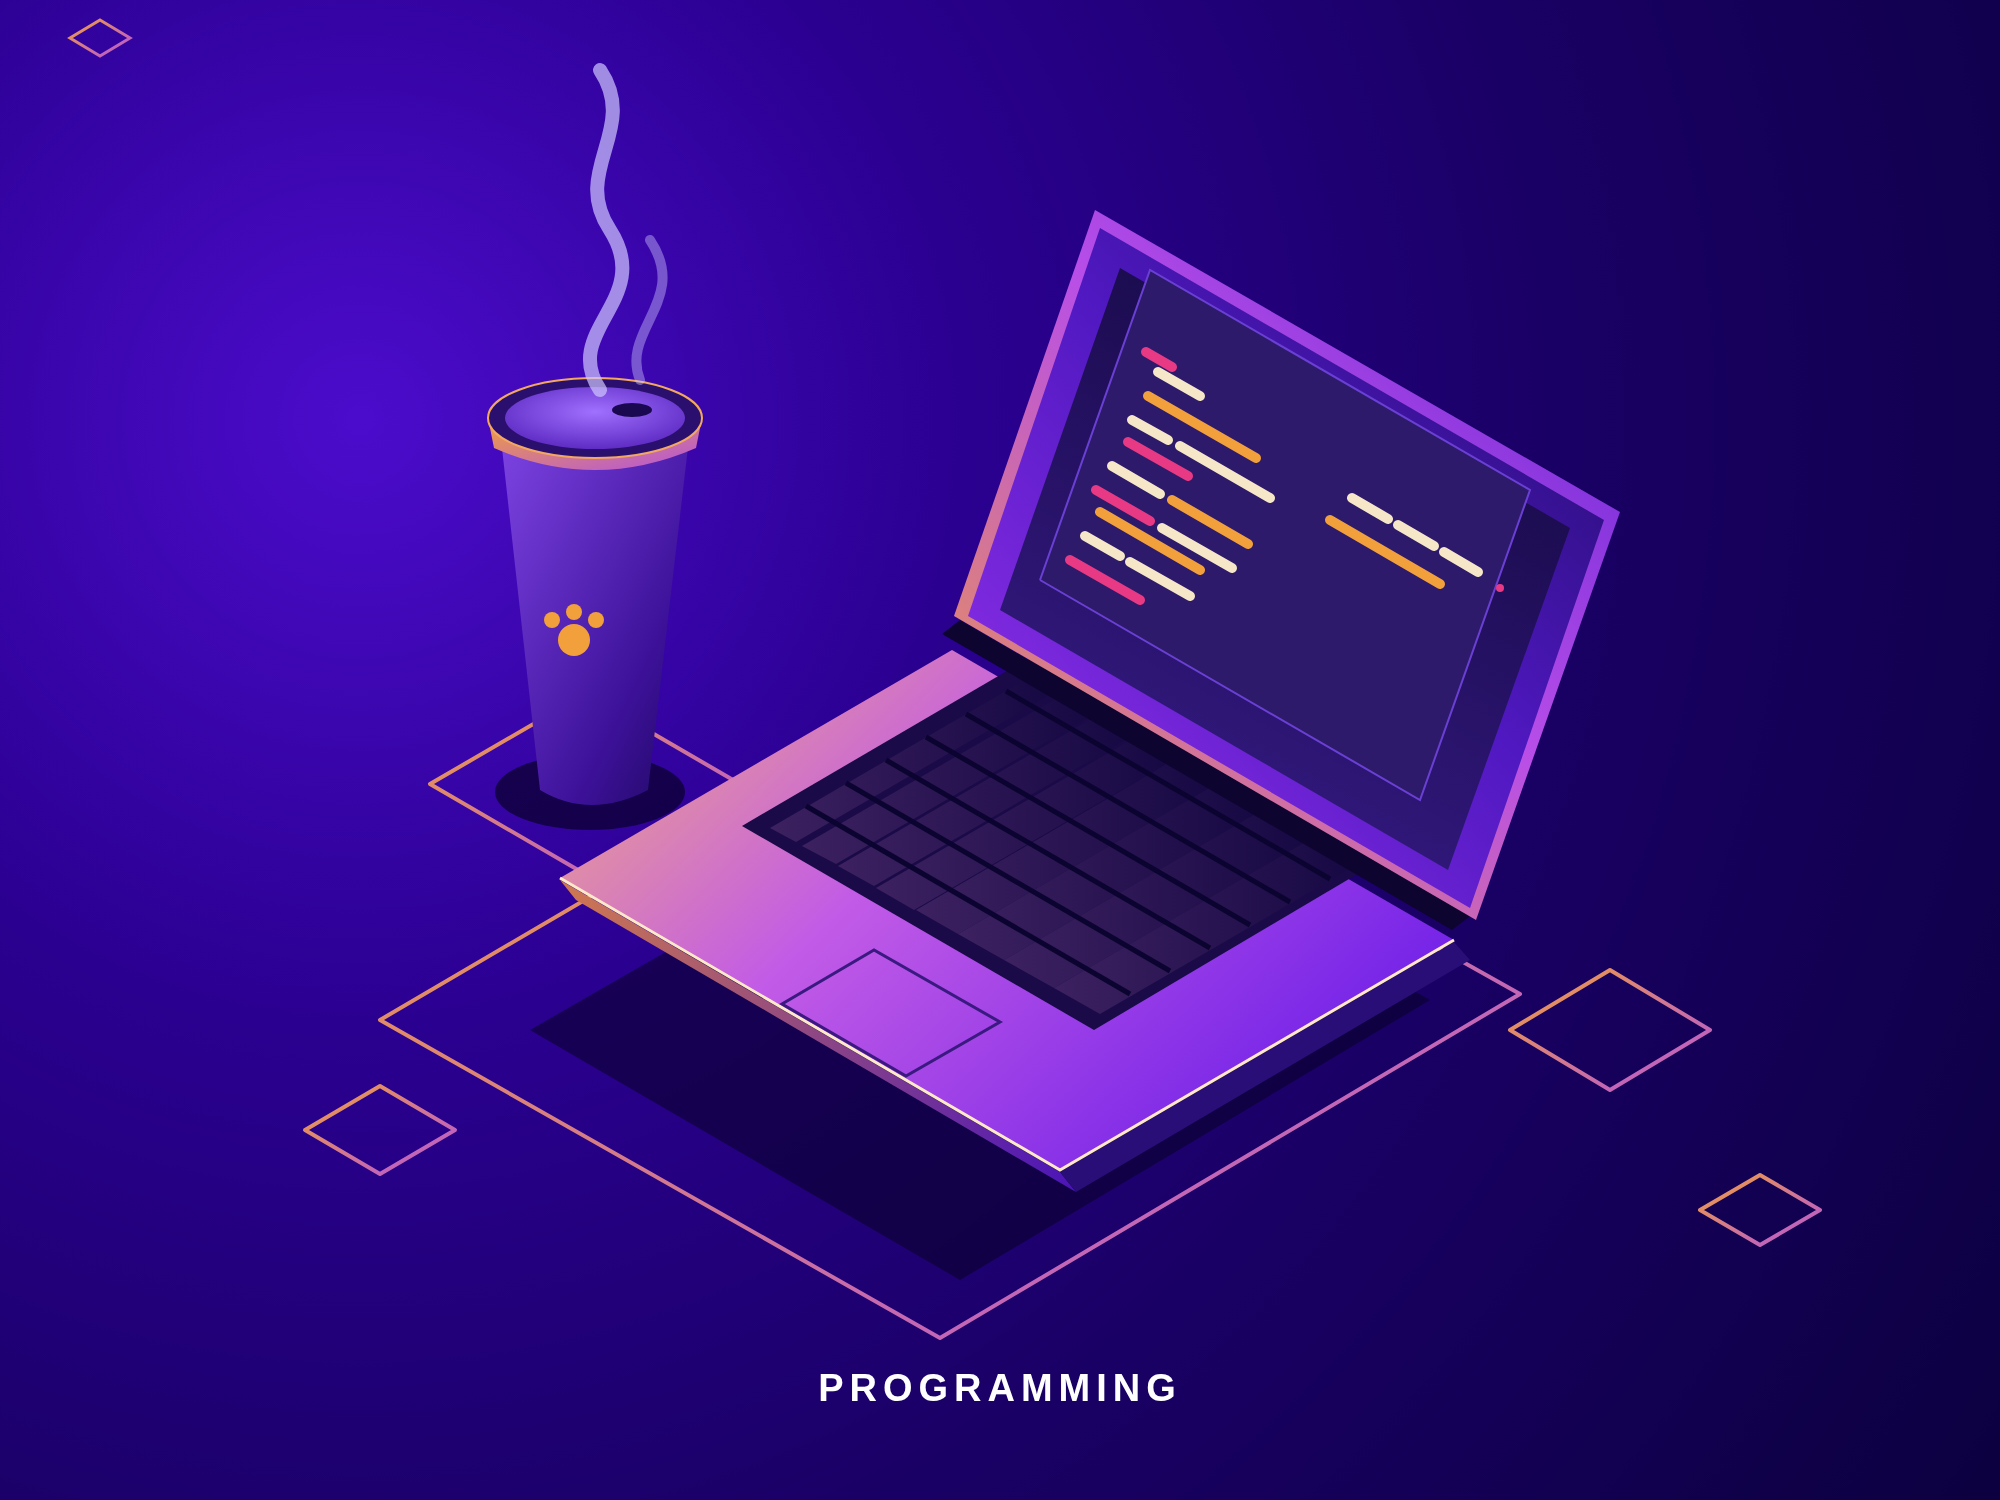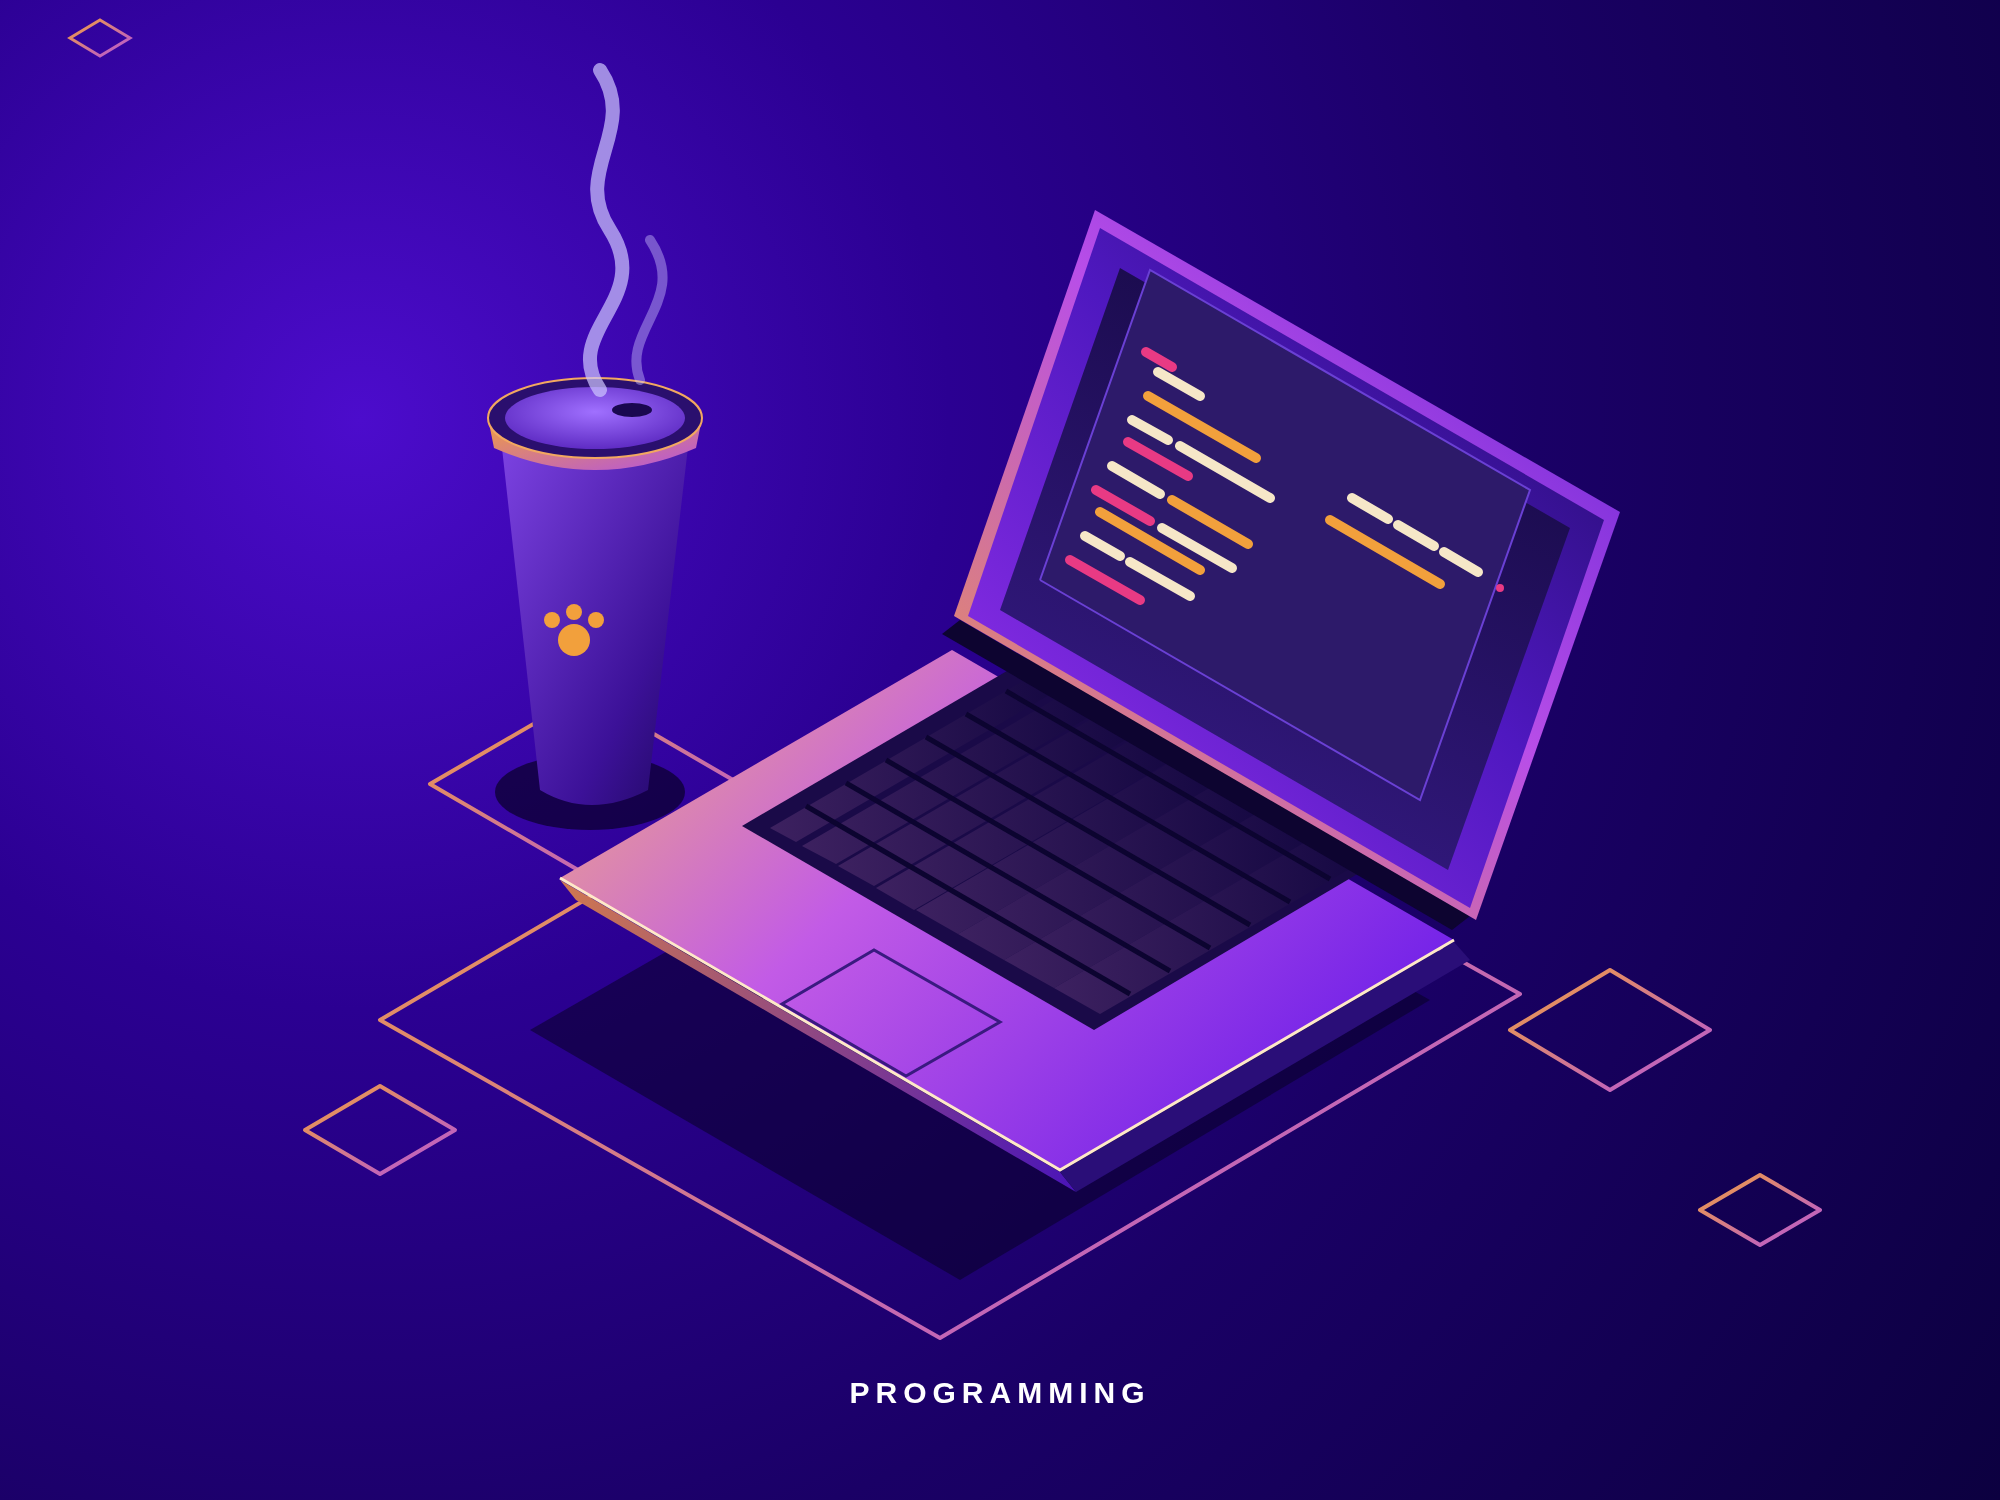--- a/index.html
+++ b/index.html
@@ -17,21 +17,21 @@
     background: radial-gradient(circle at 18% 28%, #4c0ccc 0%, #2b0092 30%, #1a0066 60%, #0c0040 100%);
   }
   .caption {
     position: absolute;
     left: 50%;
     bottom: 6%;
     transform: translateX(-50%);
     color: #ffffff;
     font-weight: 700;
     letter-spacing: 6px;
-    font-size: 30px;
+    font-size: 38px;
   }
   svg {
     position: absolute;
     inset: 0;
     width: 100%;
     height: 100%;
   }
 </style>
 </head>
 <body>

